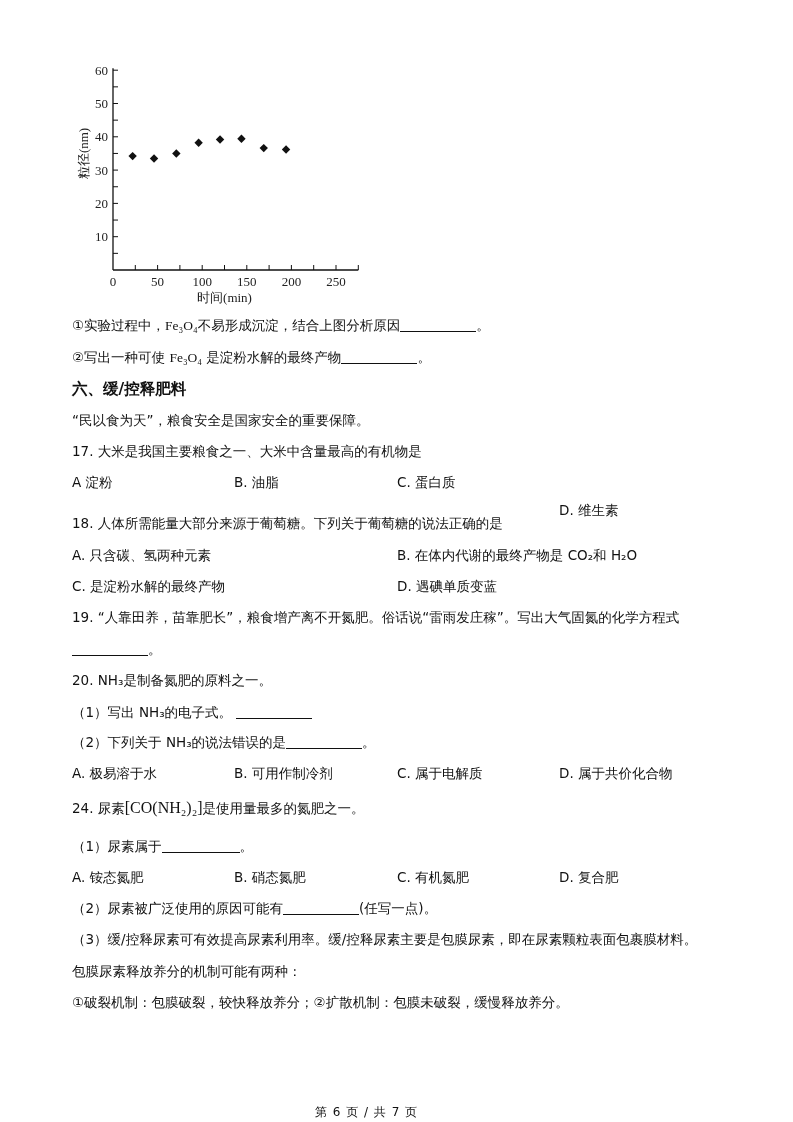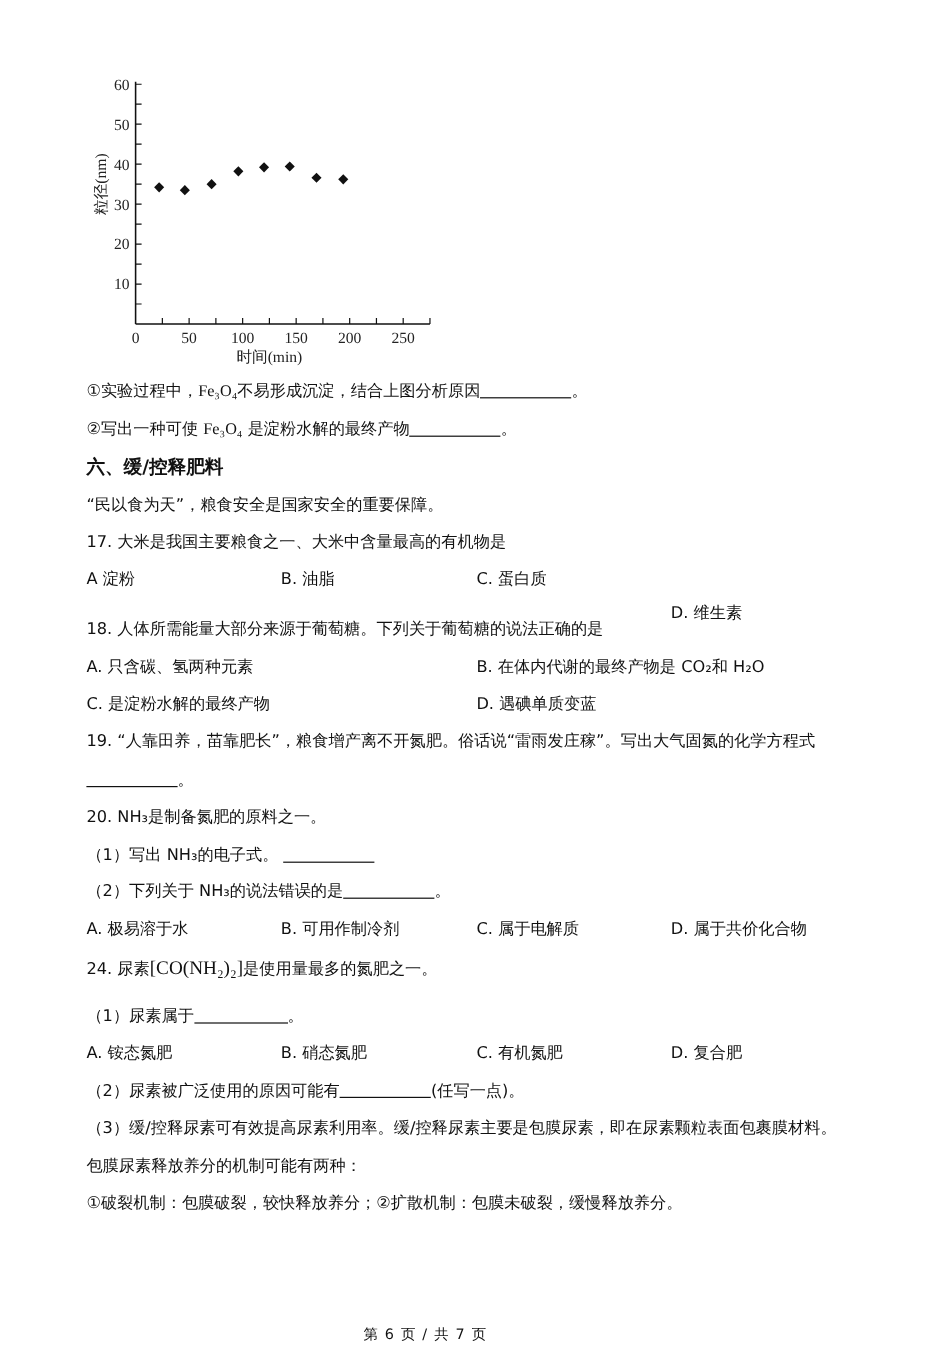--- a/index.html
+++ b/index.html
@@ -119,13 +119,13 @@
 <div class="opt" style="left:234px;top:869px;">B. 硝态氮肥</div>
 <div class="opt" style="left:397px;top:869px;">C. 有机氮肥</div>
 <div class="opt" style="left:559px;top:869px;">D. 复合肥</div>
 <div class="abs" style="left:72px;top:900px;">
   <span>（2）尿素被广泛使用的原因可能有</span><span class="blank b76"></span><span>(任写一点)。</span>
 </div>
 <div class="abs" style="left:72px;top:931px;">（3）缓/控释尿素可有效提高尿素利用率。缓/控释尿素主要是包膜尿素，即在尿素颗粒表面包裹膜材料。</div>
 <div class="abs" style="left:72px;top:963px;">包膜尿素释放养分的机制可能有两种：</div>
 <div class="abs" style="left:72px;top:994px;">①破裂机制：包膜破裂，较快释放养分；②扩散机制：包膜未破裂，缓慢释放养分。</div>
 
-<div class="abs footer" style="left:4px;width:701px;text-align:center;top:1104px;">第 6 页 / 共 7 页</div>
+<div class="abs footer" style="left:16px;width:701px;text-align:center;top:1104px;">第 6 页 / 共 7 页</div>
 
 </body></html>

